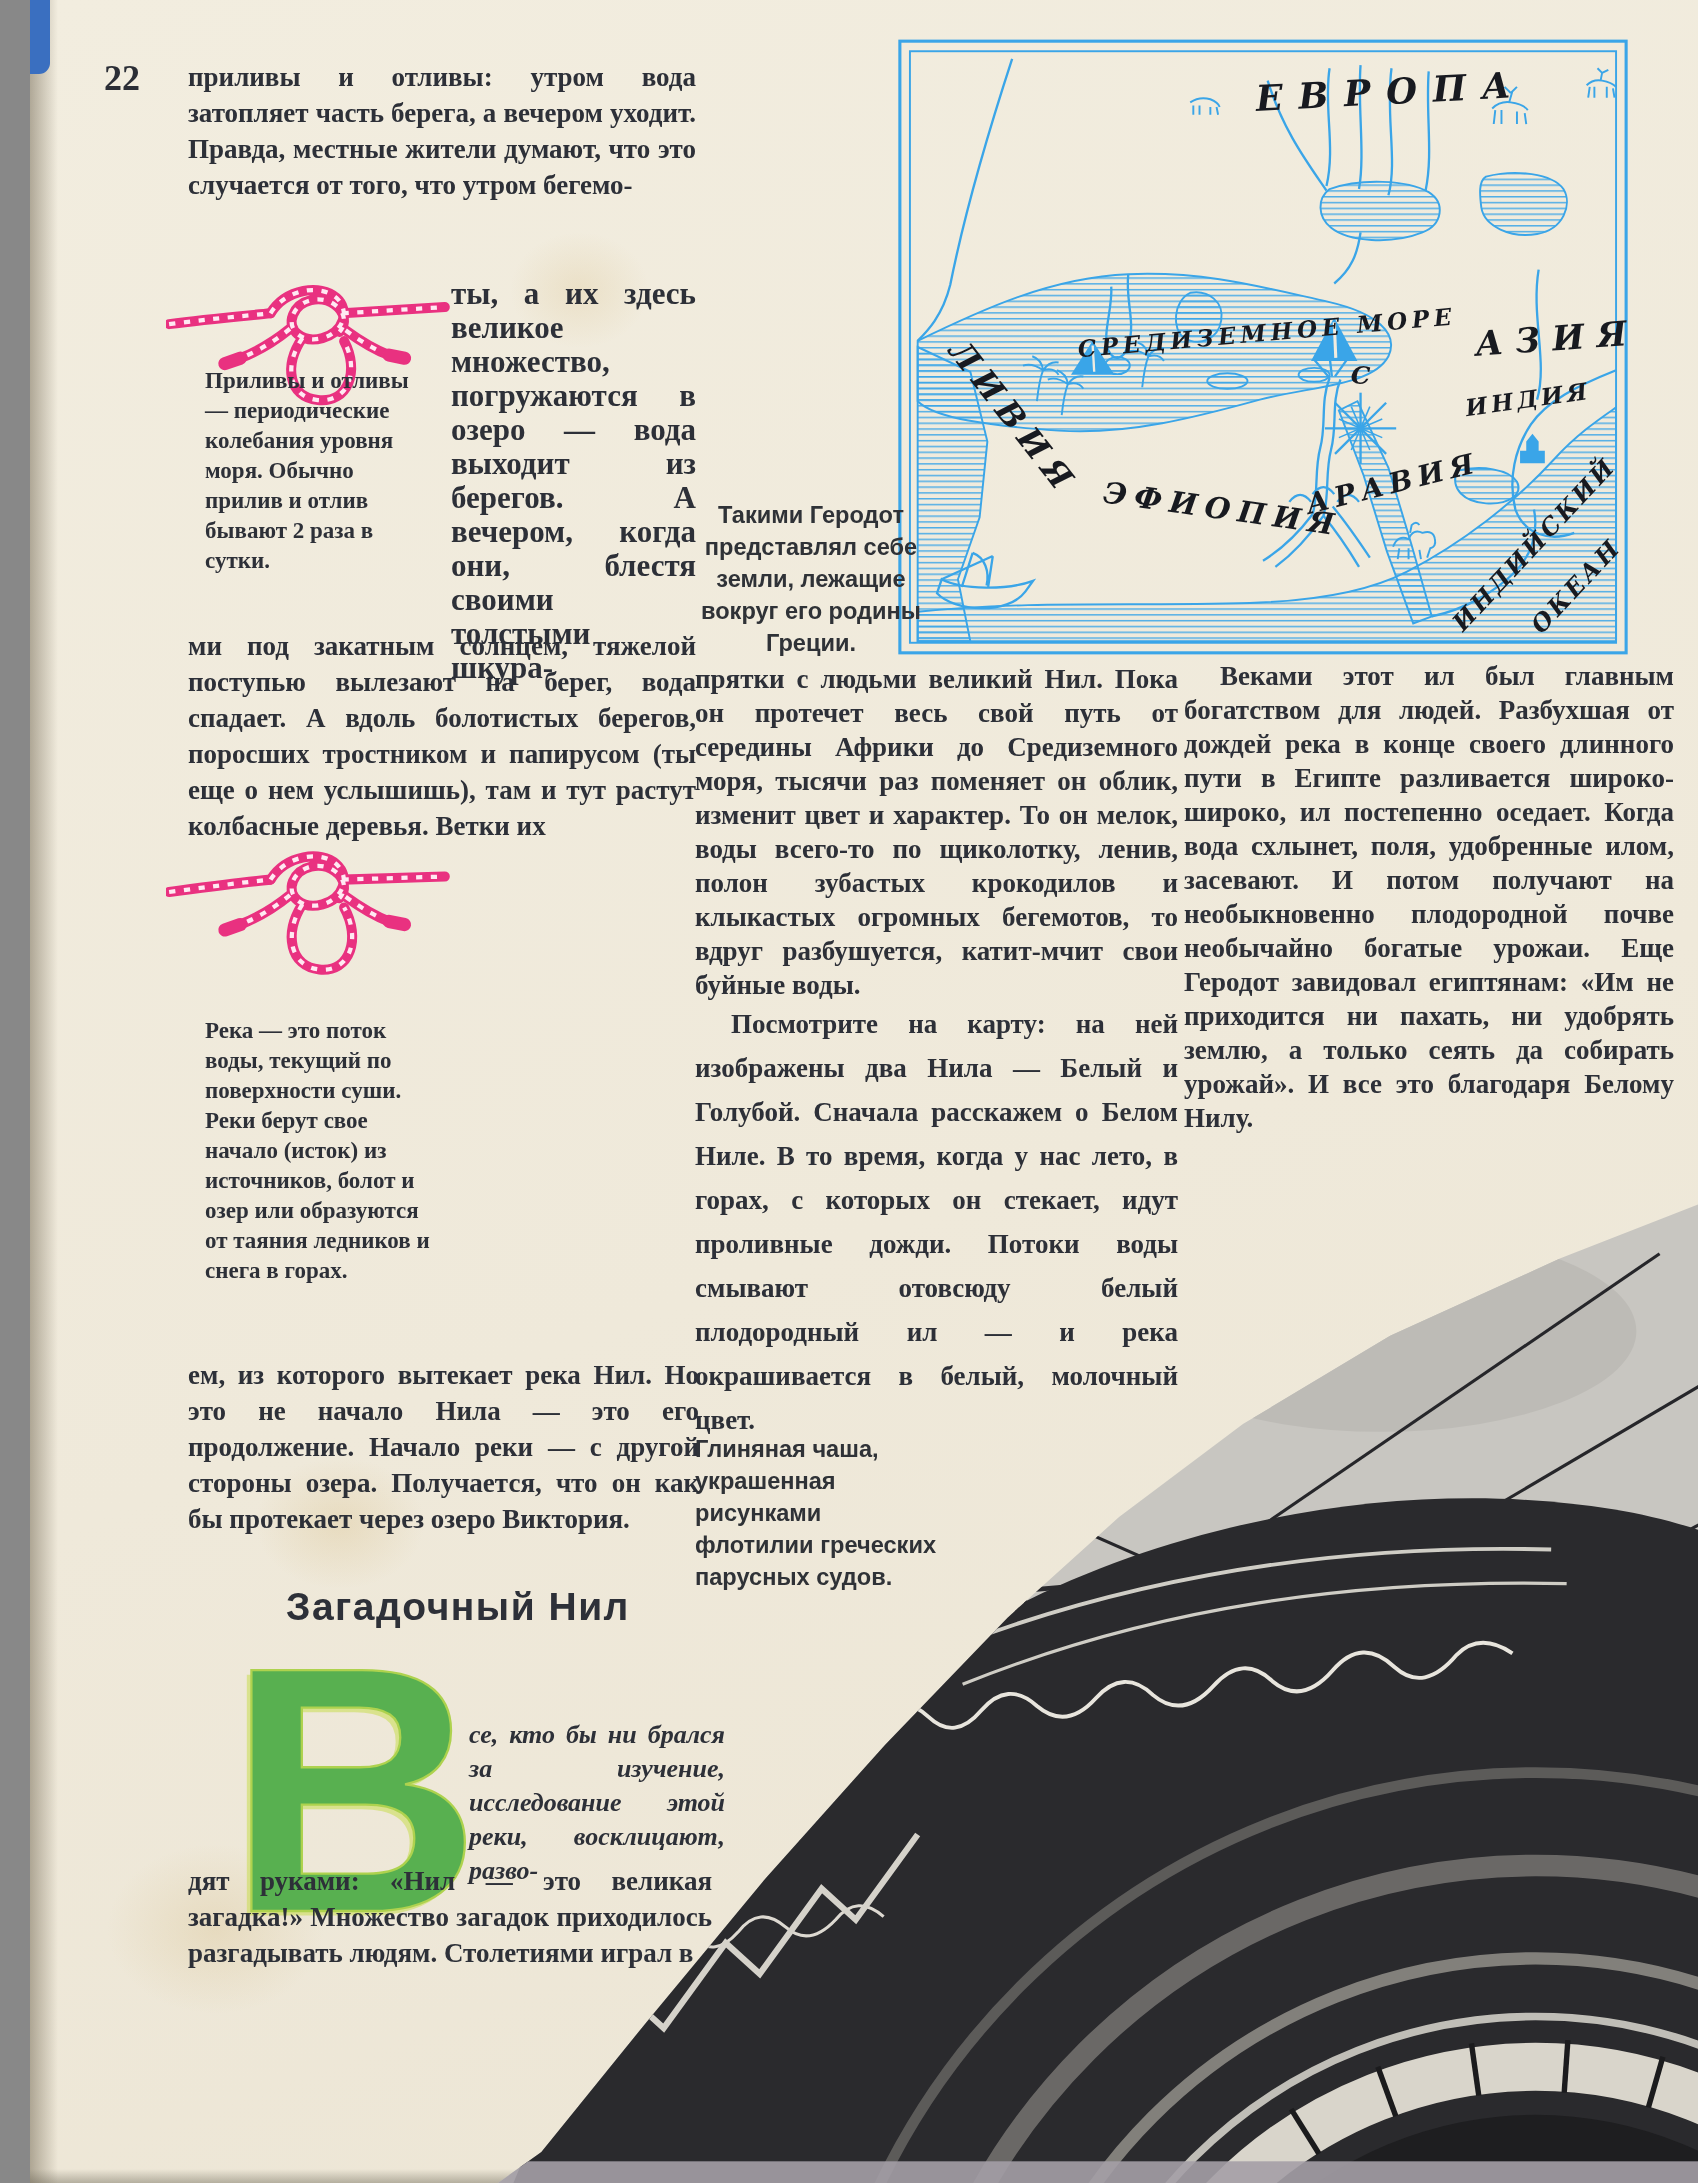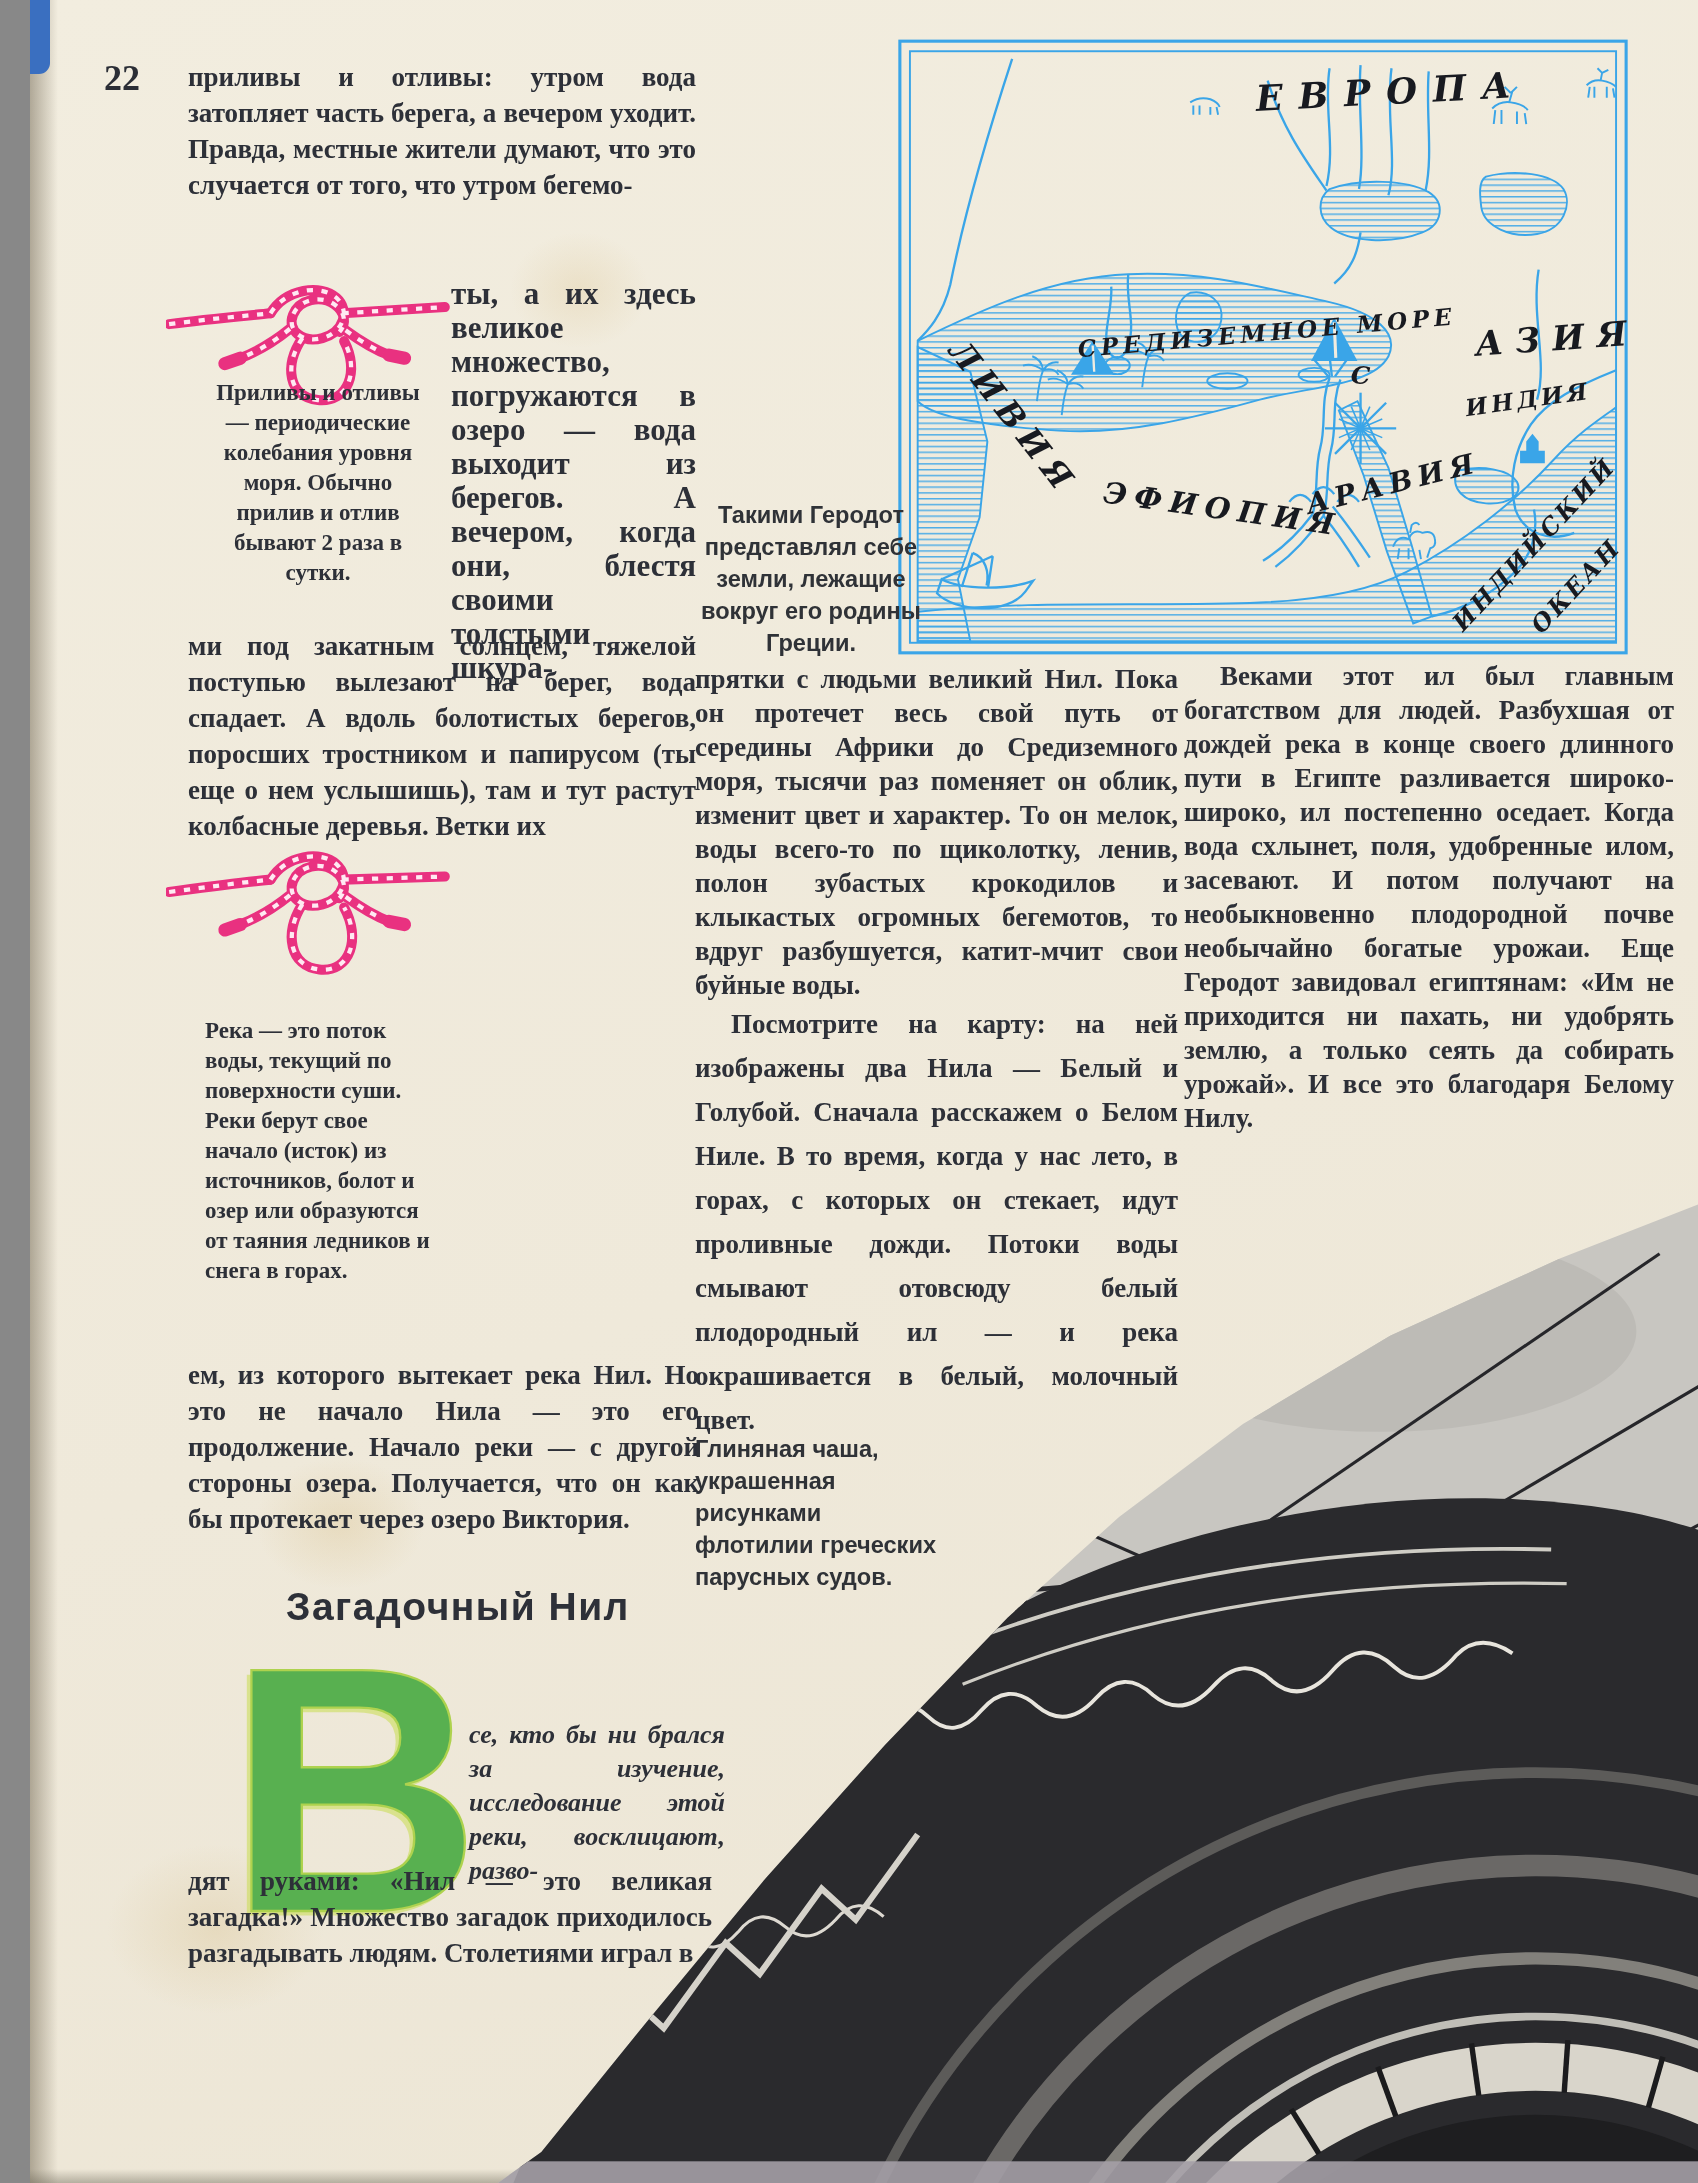--- a/index.html
+++ b/index.html
@@ -50,21 +50,21 @@
       <path d="M228,44 L360,36"></path>
       <path d="M135,44 C155,12 200,6 220,24 C238,40 230,68 202,76 C176,83 156,66 164,46 C172,26 200,20 218,33 C232,43 233,58 224,68"></path>
       <path d="M176,76 C152,112 158,152 196,156 C236,160 250,118 230,80"></path>
       <path d="M160,64 C138,82 116,94 96,102"></path>
       <path d="M232,66 C254,82 272,92 288,98"></path>
     </g>
     <line x1="96" y1="102" x2="76" y2="109" stroke="#e93180" stroke-width="17" stroke-linecap="round"></line>
     <line x1="288" y1="98" x2="308" y2="102" stroke="#e93180" stroke-width="17" stroke-linecap="round"></line>
   </svg>
 
-  <div class="abs knot-cap" style="left:175px;top:378px;width:226px;text-align:center;">Приливы и отливы — периодические колебания уровня моря. Обычно прилив и отлив бывают 2 раза в сутки.</div>
+  <div class="abs knot-cap" style="left:175px;top:366px;width:226px;">Приливы и отливы — периодические колебания уровня моря. Обычно прилив и отлив бывают 2 раза в сутки.</div>
 
   <div class="abs body-text narrow" style="left:421px;top:277px;width:245px;">ты, а их здесь великое множество, погружаются в озеро — вода выходит из берегов. А вечером, когда они, блестя своими толстыми шкура-</div>
 
   <div class="abs body-text" style="left:158px;top:628px;width:508px;">ми под закатным солнцем, тяжелой поступью вылезают на берег, вода спадает. А вдоль болотистых берегов, поросших тростником и папирусом (ты еще о нем услышишь), там и тут растут колбасные деревья. Ветки их</div>
 
   <svg class="abs" style="left:136px;top:844px;" width="285" height="151" viewBox="0 0 368 195">
     <g fill="none" stroke="#e93180" stroke-width="13" stroke-linecap="round">
       <path d="M4,62 C50,56 95,50 135,46"></path>
       <path d="M228,46 L360,42"></path>
       <path d="M135,46 C155,14 200,8 220,26 C238,42 230,70 202,78 C176,85 156,68 164,48 C172,28 200,22 218,35 C232,45 233,60 224,70"></path>

